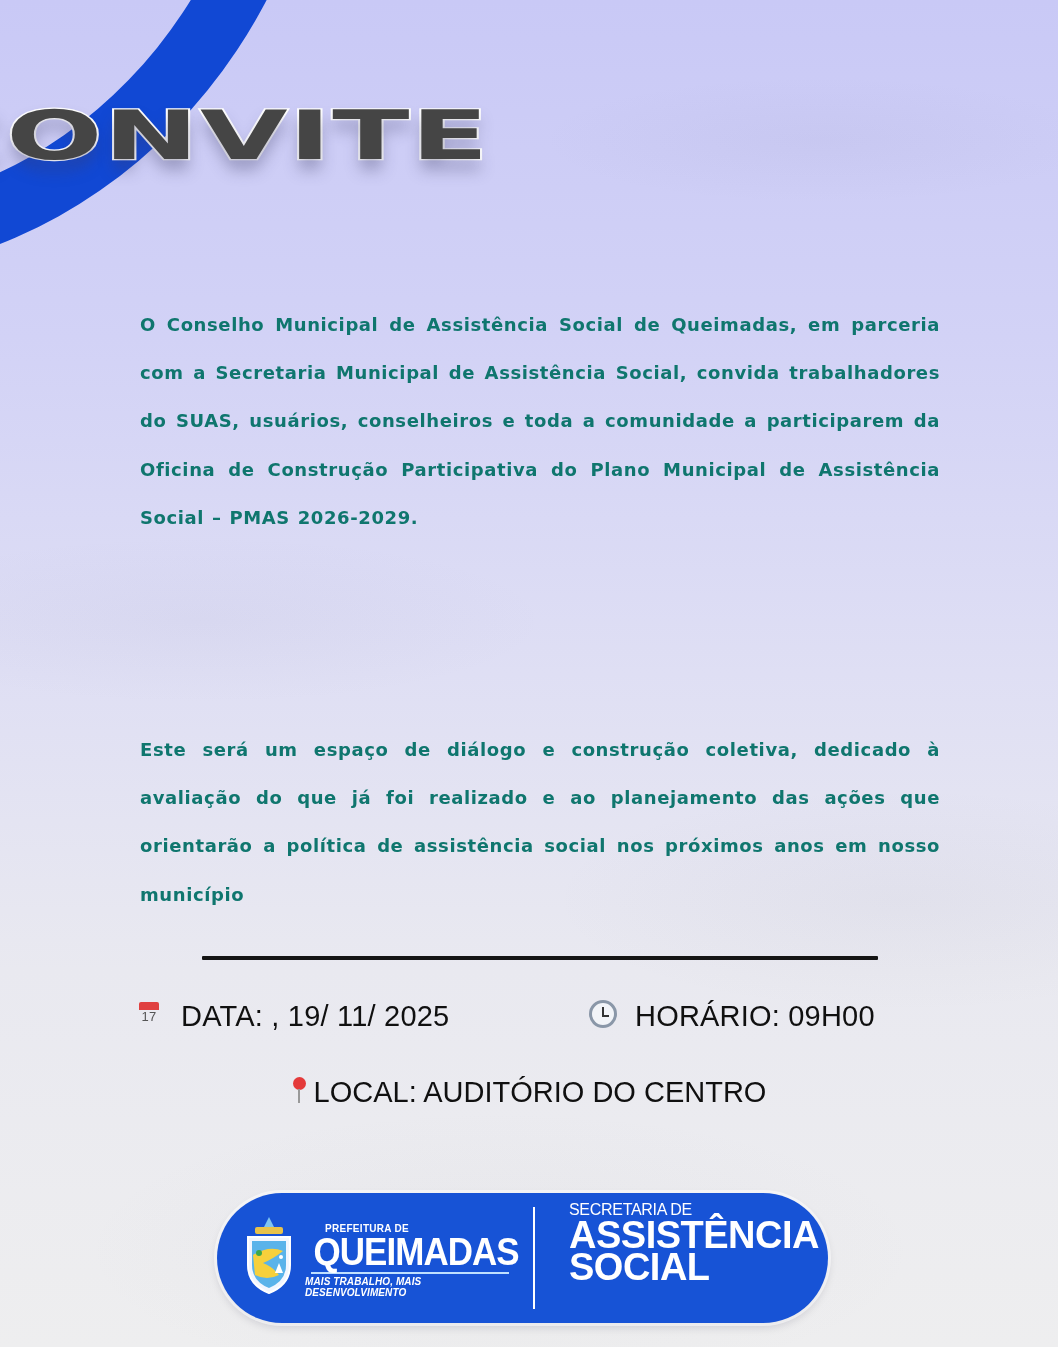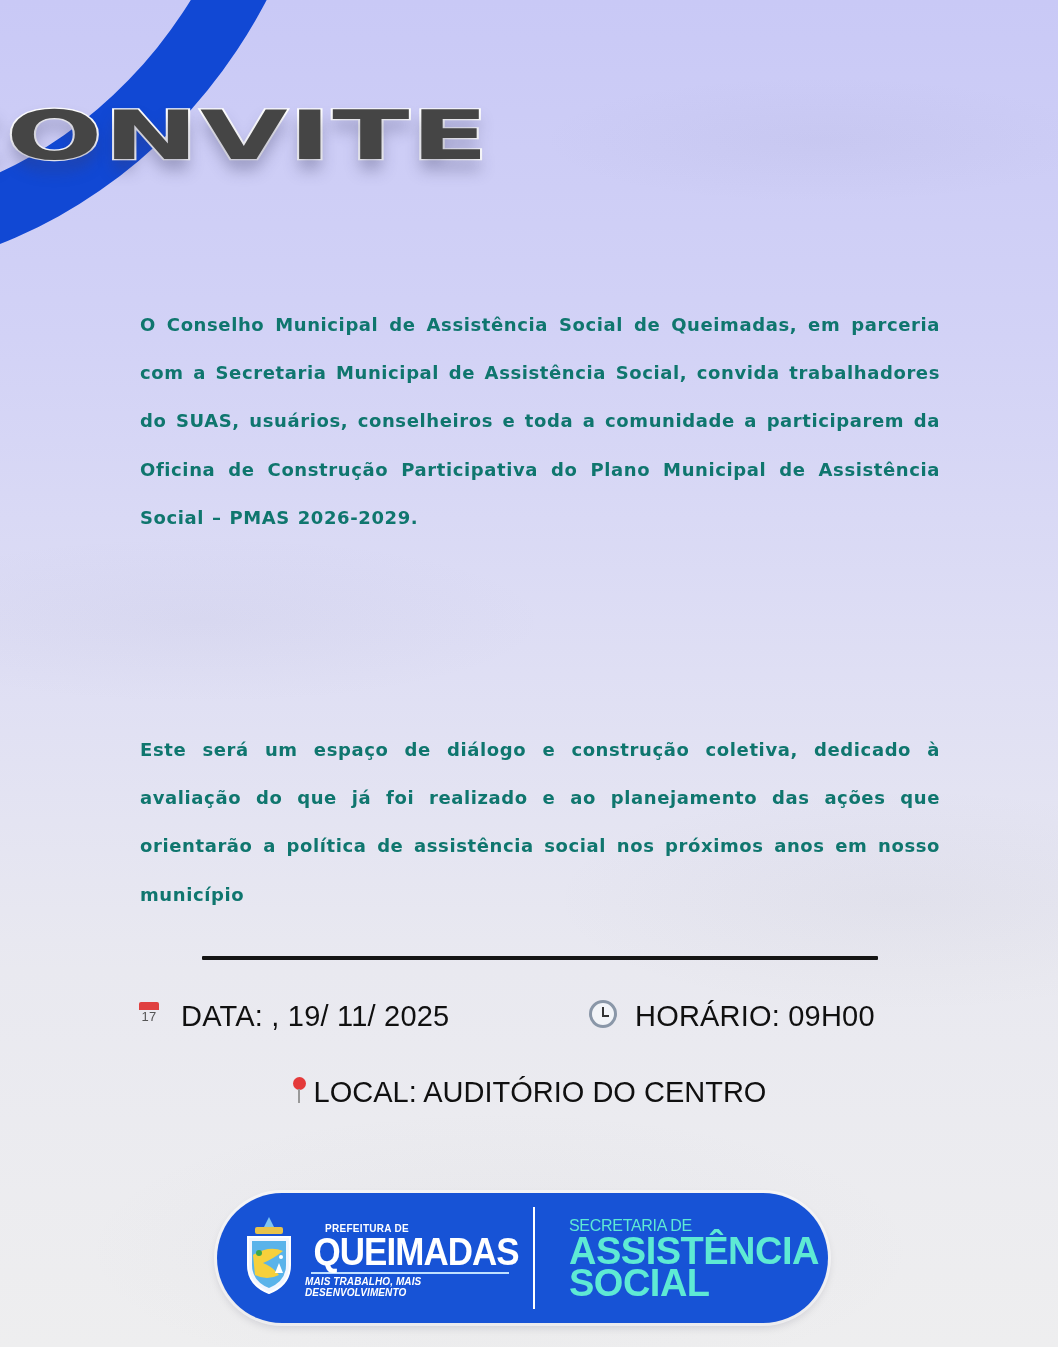--- a/index.html
+++ b/index.html
@@ -102,21 +102,21 @@
   }
   .crest {
     position: absolute; left: 26px; top: 22px; width: 52px; height: 82px;
   }
   .pref-block { position: absolute; left: 88px; top: 30px; width: 210px; color: #fff; text-align: left; }
   .pref-small { font-family: "Liberation Sans", sans-serif; font-weight: bold; font-size: 10px; letter-spacing: 0.3px; margin-left: 20px; }
   .pref-big { font-family: "Liberation Sans", sans-serif; font-weight: bold; font-size: 38px; line-height: 36px; letter-spacing: -1px; transform: scaleX(0.92); }
   .pref-line { height: 2px; background: #bfe0ff; margin: 2px 6px 2px 6px; }
   .pref-slogan { font-family: "Liberation Sans", sans-serif; font-style: italic; font-weight: bold; font-size: 10px; letter-spacing: 0.1px; }
   .logo-divider { position: absolute; left: 316px; top: 14px; width: 2px; height: 102px; background: #ffffff; }
-  .sec-block { position: absolute; left: 352px; top: 24px; color: #5eead4; }
+  .sec-block { position: absolute; left: 352px; top: 8px; color: #ffffff; }
   .sec-small { font-family: "Liberation Sans", sans-serif; font-size: 16px; letter-spacing: -0.3px; }
   .sec-big { font-family: "Liberation Sans", sans-serif; font-weight: bold; font-size: 38px; line-height: 32px; letter-spacing: -0.5px; }
 </style>
 </head>
 <body>
 
 <div class="paper-texture"></div>
 <div class="arc"></div>
 
 <div class="title-wrap">

